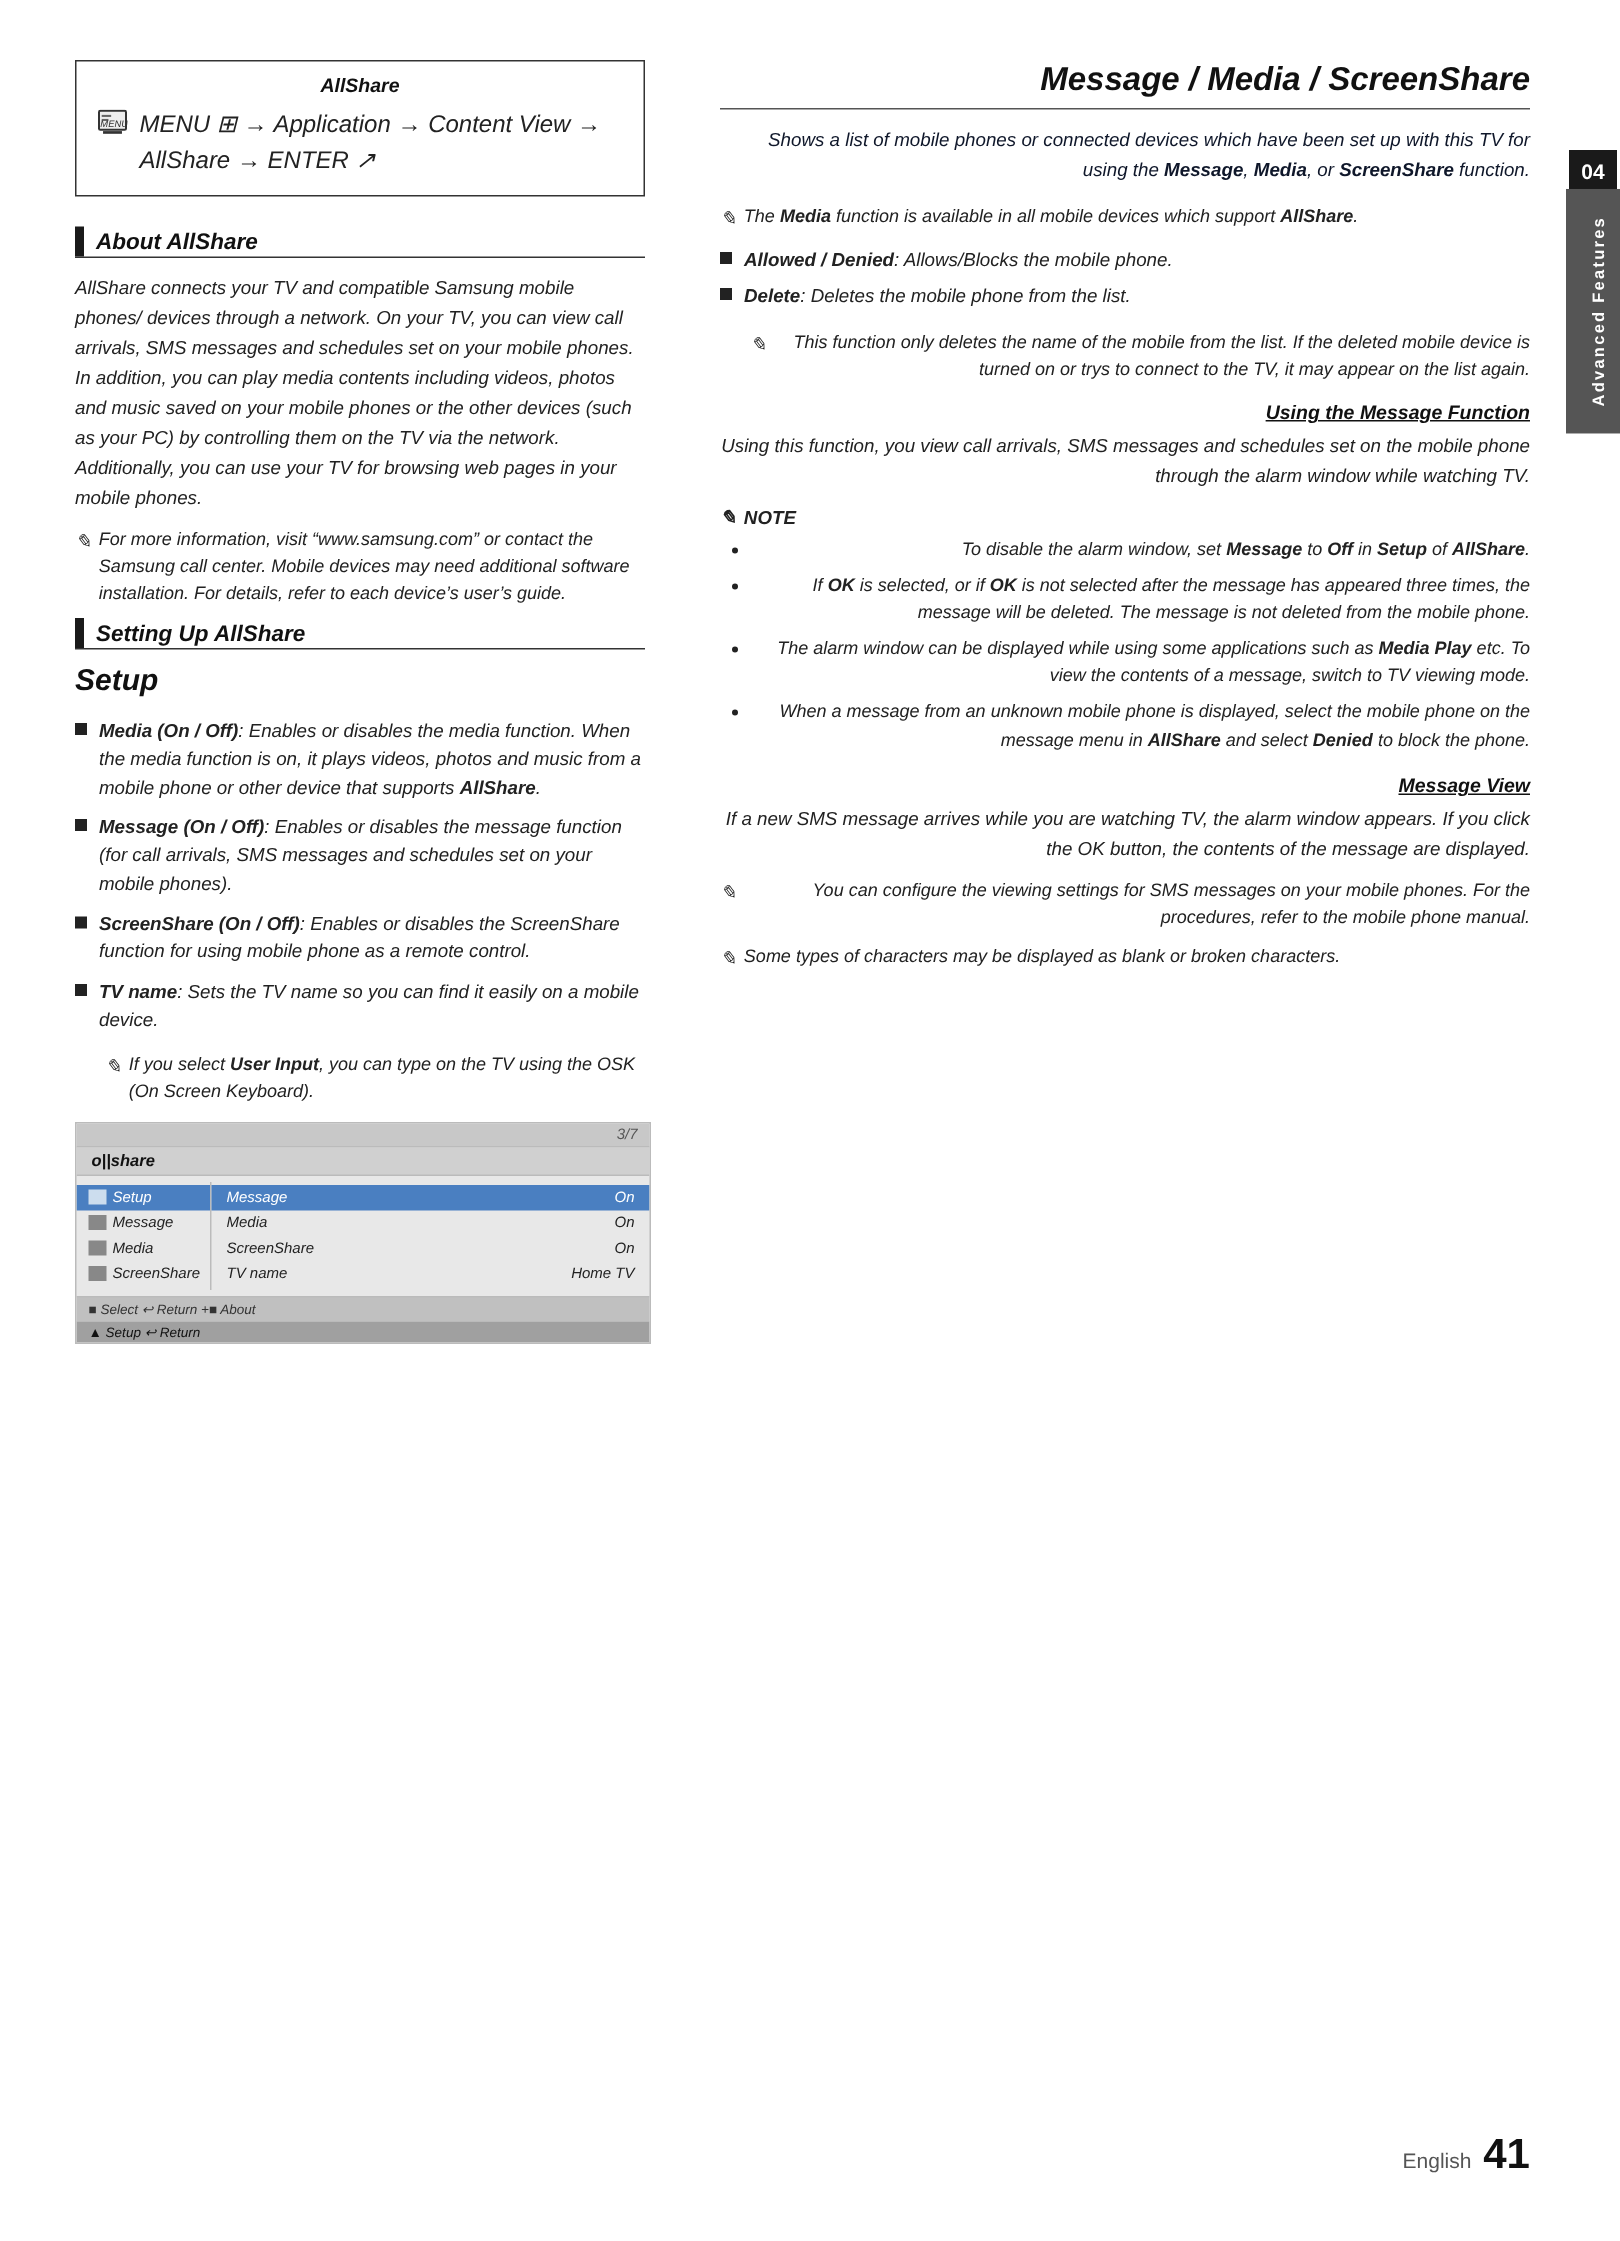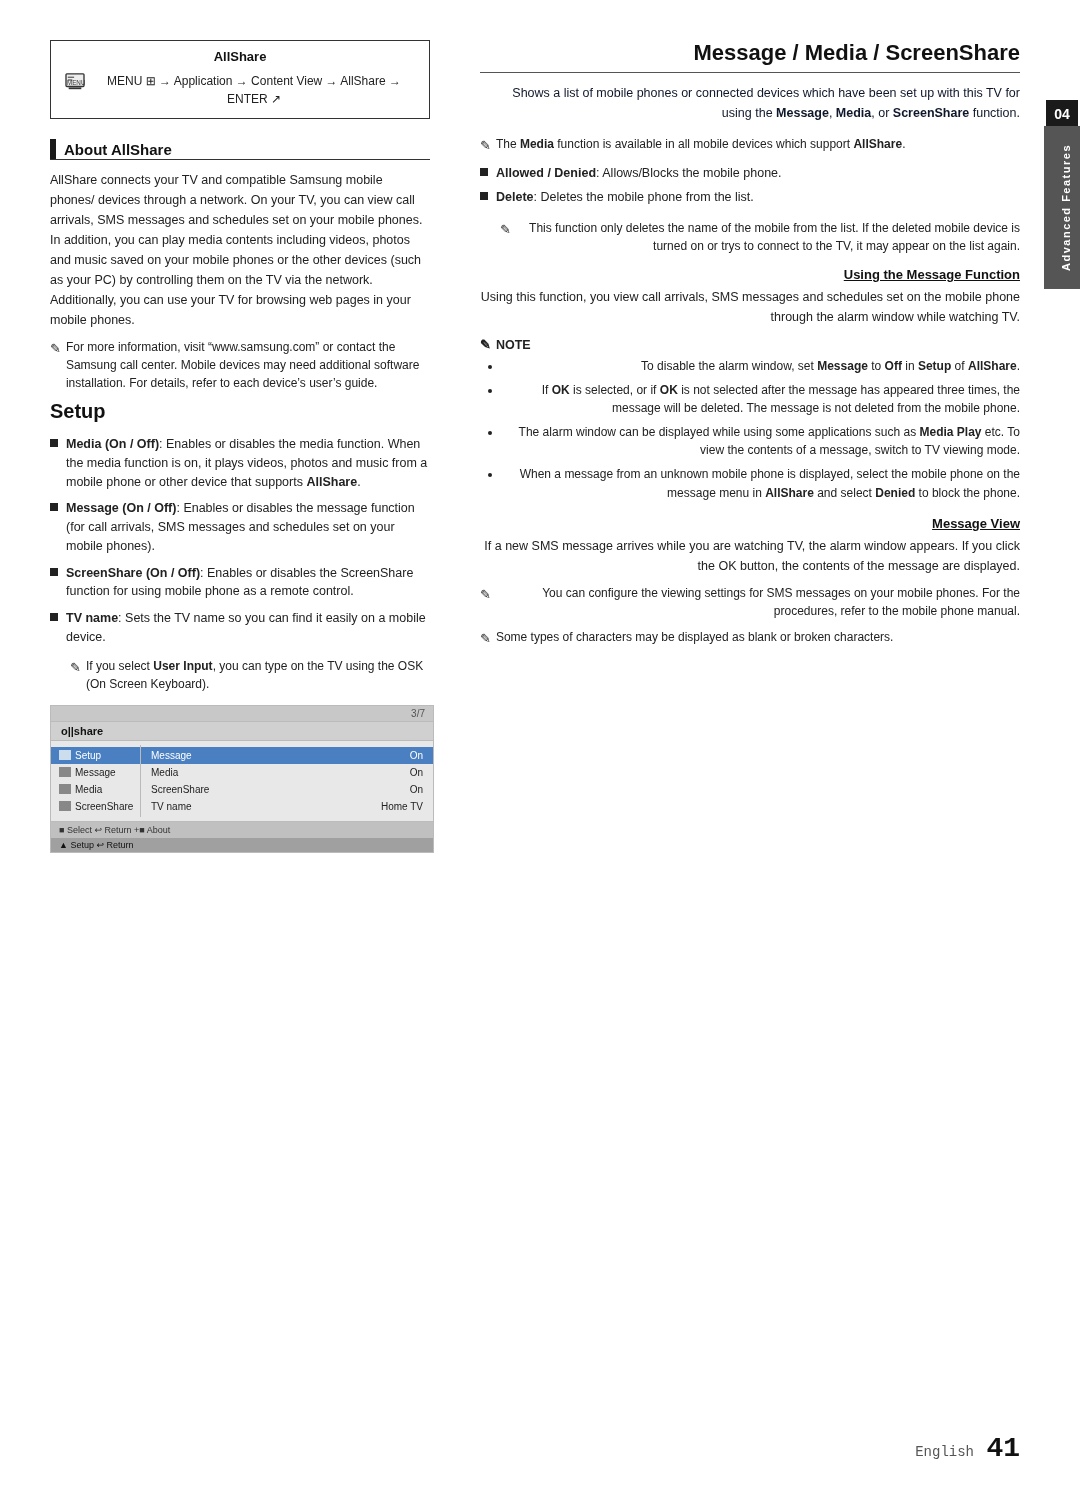--- a/index.html
+++ b/index.html
@@ -52,20 +52,21 @@
       letter-spacing: 1.5px;
       text-align: center;
       padding: 18px 8px;
     }
 
     
     .main-layout {
       display: flex;
       padding: 40px 0 0 0;
       min-height: 1400px;
+      font-style: italic;
     }
 
     .left-column {
       width: 460px;
       padding: 0 30px 0 50px;
       flex-shrink: 0;
     }
 
     .right-column {
       flex: 1;
@@ -384,25 +385,24 @@
       padding: 2px 8px;
       font-size: 9px;
       color: #111;
       display: flex;
       gap: 10px;
     }
 
     
     .footer {
       position: absolute;
-      bottom: 30px;
+      bottom: 42px;
       right: 60px;
       font-size: 14px;
       color: #222;
-      font-family: Liberation Mono, monospace;
     }
 
     .footer-english {
       font-size: 14px;
       color: #555;
       display: inline;
       margin-right: 4px;
     }
 
     .footer-number {
@@ -435,36 +435,40 @@
         <div class="allshare-box-content">
           <span class="menu-icon">
             <svg viewBox="0 0 22 20" fill="none" xmlns="http://www.w3.org/2000/svg">
               <rect x="1" y="1" width="20" height="14" rx="1" stroke="#333" stroke-width="1.5" fill="#eee"></rect>
               <rect x="4" y="16" width="14" height="2" fill="#333"></rect>
               <rect x="3" y="4" width="7" height="1.5" fill="#666"></rect>
               <rect x="3" y="7" width="5" height="1.5" fill="#666"></rect>
               <text x="2" y="13" font-size="7" fill="#333" font-family="Arial">MENU</text>
             </svg>
           </span>
-          <span style="font-size:12px;line-height:1.5;text-align:center;">MENU ⊞ → Application → Content View → AllShare → ENTER ↗</span>
+          <span style="font-size:16px;line-height:1.5;">MENU ⊞ → Application → Content View → AllShare → ENTER ↗</span>
         </div>
       </div>
 
       <div class="section-heading">
         <div class="section-heading-bar"></div>
         <div class="section-heading-text">About AllShare</div>
       </div>
 
       <div class="body-text">AllShare connects your TV and compatible Samsung mobile phones/ devices through a network. On your TV, you can view call arrivals, SMS messages and schedules set on your mobile phones. In addition, you can play media contents including videos, photos and music saved on your mobile phones or the other devices (such as your PC) by controlling them on the TV via the network. Additionally, you can use your TV for browsing web pages in your mobile phones.</div>
 
       <div class="pencil-note">
         <span class="pencil-icon">✎</span>
         <span>For more information, visit “www.samsung.com” or contact the Samsung call center. Mobile devices may need additional software installation. For details, refer to each device’s user’s guide.</span>
       </div>
 
+      <div class="section-heading">
+        <div class="section-heading-bar"></div>
+        <div class="section-heading-text">Setting Up AllShare</div>
+      </div>
 
       <div class="setup-heading">Setup</div>
 
       <ul class="bullet-list">
         <li>
           <div class="bullet-square"></div>
           <div class="li-content">
             <strong>Media (On / Off)</strong><span>: Enables or disables the media function. When the media function is on, it plays videos, photos and music from a mobile phone or other device that supports <strong>AllShare</strong>.</span>
           </div>
         </li>

